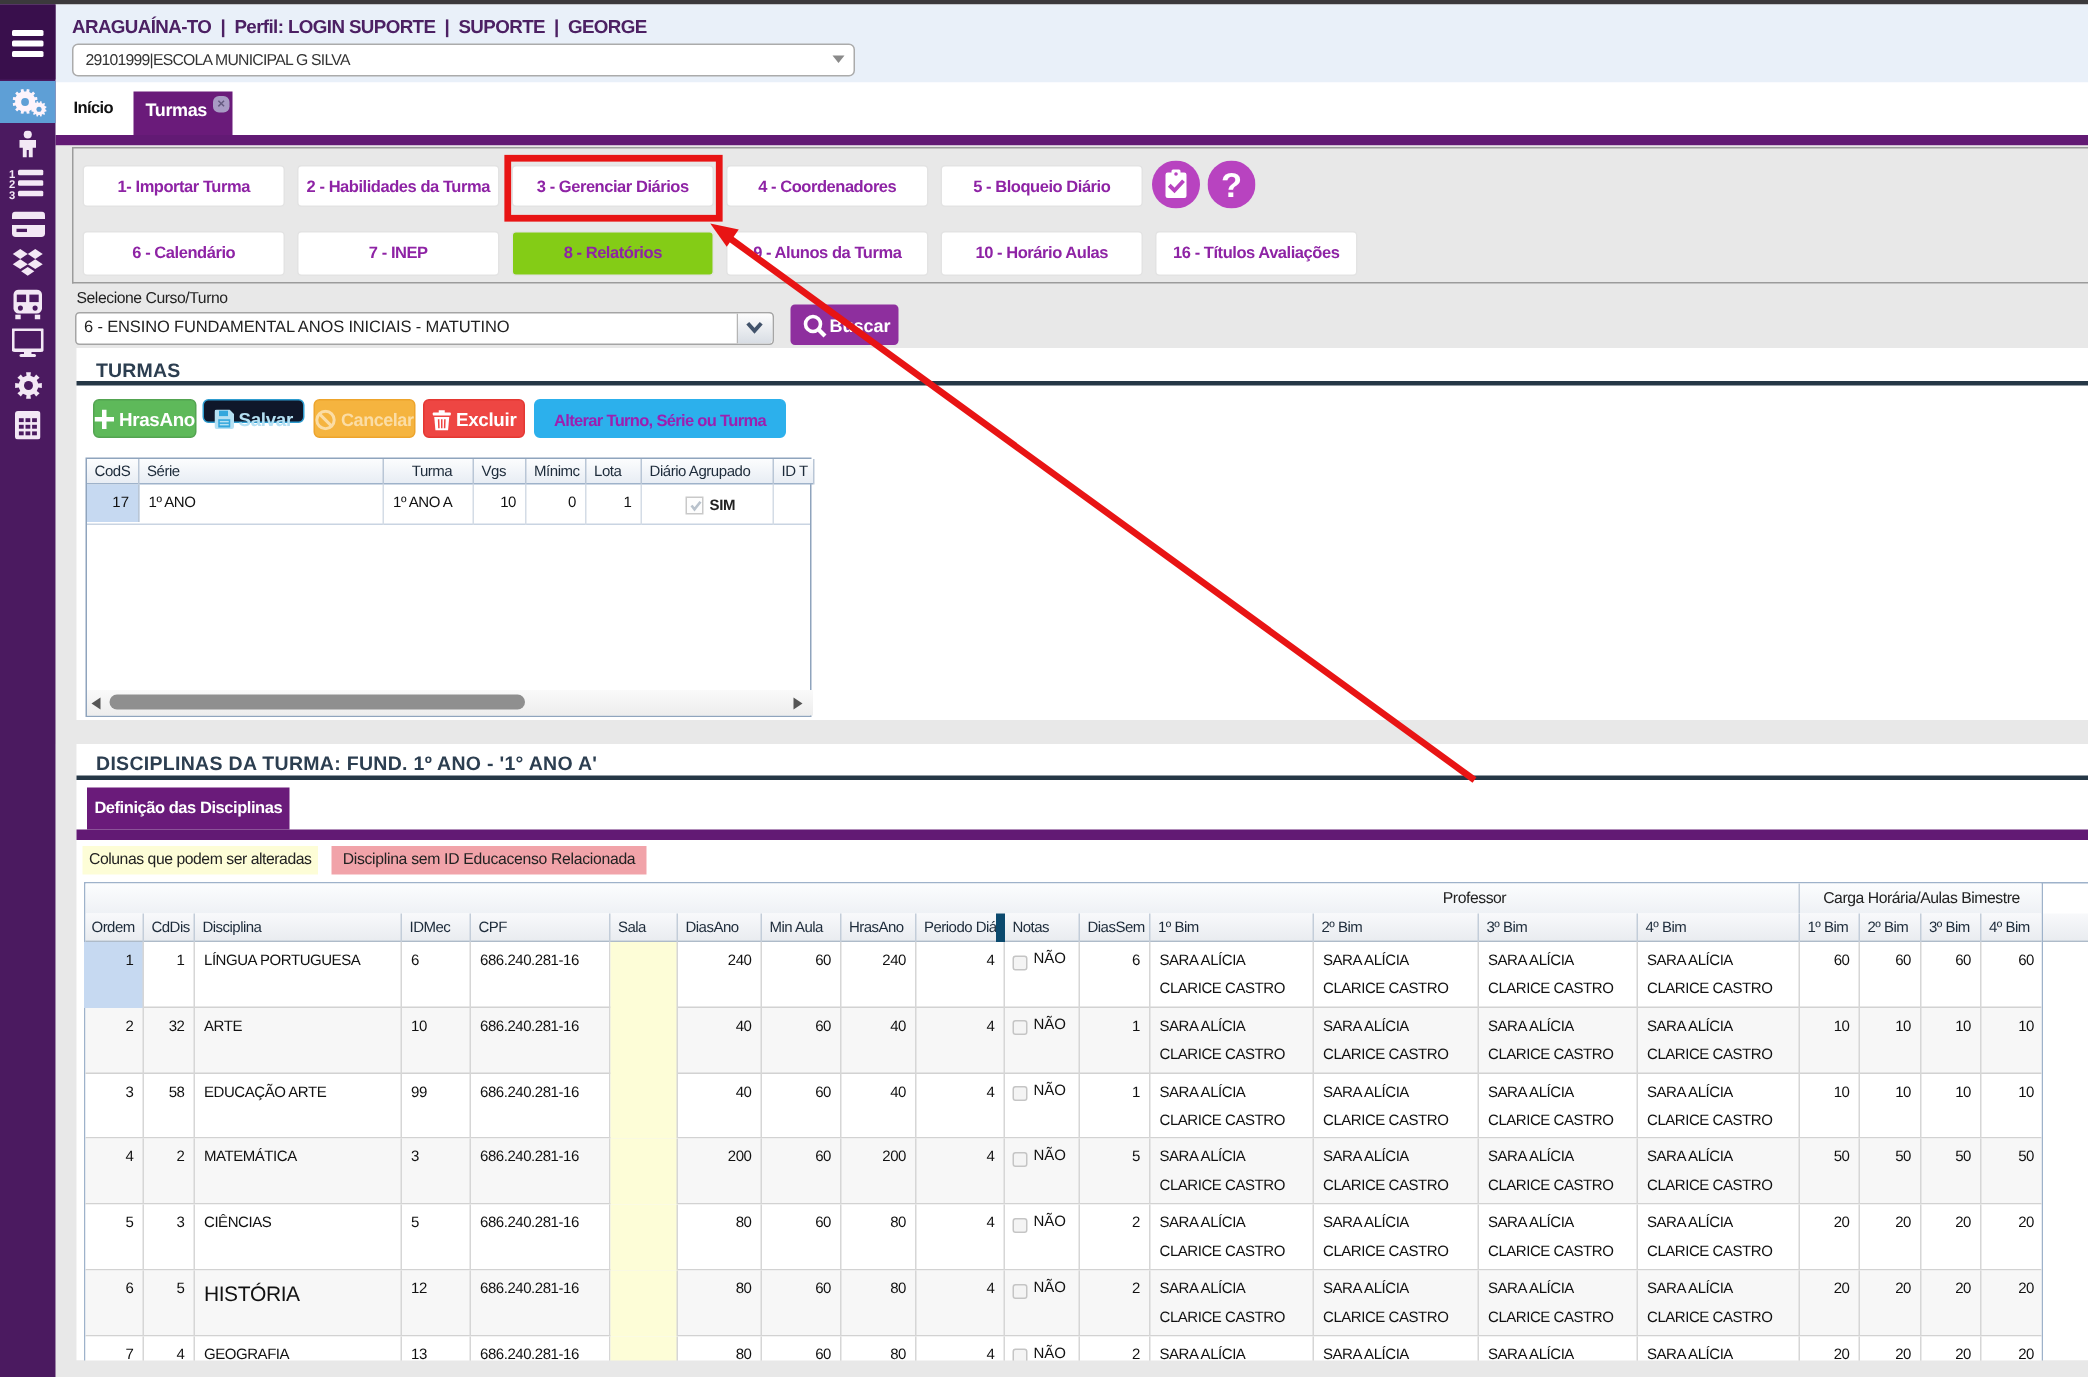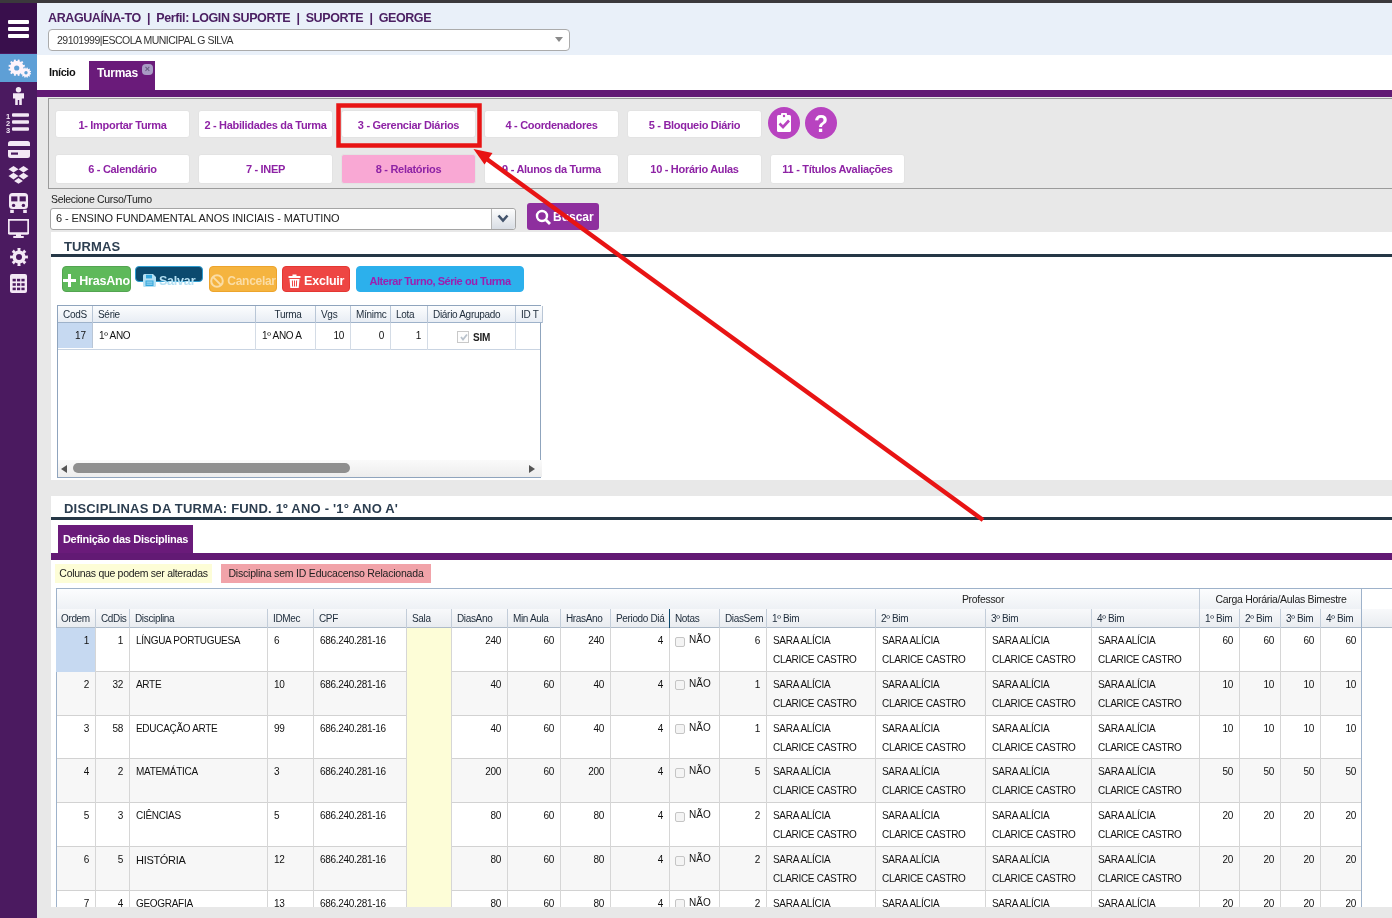--- a/index.html
+++ b/index.html
@@ -25,24 +25,24 @@
 <div class="abs" style="left:51px;top:232px;width:1341px;height:248px;background:#fff;"></div>
 <div class="abs" style="left:51px;top:496px;width:1341px;height:411px;background:#fff;"></div>
 <div class="abs" style="left:48px;top:98px;width:1344px;height:91px;background:#e8e8e8;border:1px solid #9b9b9b;border-right:none;"></div>
 <div class="abs" style="left:55px;top:109.5px;width:135px;height:28px;line-height:28px;background:#fff;border:1px solid #e3e3e3;border-radius:3px;color:#8e23a5;font-weight:bold;font-size:11px;letter-spacing:-0.3px;text-align:center;white-space:nowrap;overflow:hidden;">1- Importar Turma</div>
 <div class="abs" style="left:198px;top:109.5px;width:135px;height:28px;line-height:28px;background:#fff;border:1px solid #e3e3e3;border-radius:3px;color:#8e23a5;font-weight:bold;font-size:11px;letter-spacing:-0.3px;text-align:center;white-space:nowrap;overflow:hidden;">2 - Habilidades da Turma</div>
 <div class="abs" style="left:341px;top:109.5px;width:135px;height:28px;line-height:28px;background:#fff;border:1px solid #e3e3e3;border-radius:3px;color:#8e23a5;font-weight:bold;font-size:11px;letter-spacing:-0.3px;text-align:center;white-space:nowrap;overflow:hidden;">3 - Gerenciar Diários</div>
 <div class="abs" style="left:484px;top:109.5px;width:135px;height:28px;line-height:28px;background:#fff;border:1px solid #e3e3e3;border-radius:3px;color:#8e23a5;font-weight:bold;font-size:11px;letter-spacing:-0.3px;text-align:center;white-space:nowrap;overflow:hidden;">4 - Coordenadores</div>
 <div class="abs" style="left:627px;top:109.5px;width:135px;height:28px;line-height:28px;background:#fff;border:1px solid #e3e3e3;border-radius:3px;color:#8e23a5;font-weight:bold;font-size:11px;letter-spacing:-0.3px;text-align:center;white-space:nowrap;overflow:hidden;">5 - Bloqueio Diário</div>
 <div class="abs" style="left:55px;top:154px;width:135px;height:29.5px;line-height:29.5px;background:#fff;border:1px solid #e3e3e3;border-radius:3px;color:#8e23a5;font-weight:bold;font-size:11px;letter-spacing:-0.3px;text-align:center;white-space:nowrap;overflow:hidden;">6 - Calendário</div>
 <div class="abs" style="left:198px;top:154px;width:135px;height:29.5px;line-height:29.5px;background:#fff;border:1px solid #e3e3e3;border-radius:3px;color:#8e23a5;font-weight:bold;font-size:11px;letter-spacing:-0.3px;text-align:center;white-space:nowrap;overflow:hidden;">7 - INEP</div>
-<div class="abs" style="left:341px;top:154px;width:135px;height:29.5px;line-height:29.5px;background:#f9a8d4;border:1px solid #e3e3e3;border-radius:3px;color:#8e23a5;font-weight:bold;font-size:11px;letter-spacing:-0.3px;text-align:center;white-space:nowrap;overflow:hidden;">8 - Relatórios</div>
+<div class="abs" style="left:341px;top:154px;width:135px;height:29.5px;line-height:29.5px;background:#84cc16;border:1px solid #e3e3e3;border-radius:3px;color:#8e23a5;font-weight:bold;font-size:11px;letter-spacing:-0.3px;text-align:center;white-space:nowrap;overflow:hidden;">8 - Relatórios</div>
 <div class="abs" style="left:484px;top:154px;width:135px;height:29.5px;line-height:29.5px;background:#fff;border:1px solid #e3e3e3;border-radius:3px;color:#8e23a5;font-weight:bold;font-size:11px;letter-spacing:-0.3px;text-align:center;white-space:nowrap;overflow:hidden;">9 - Alunos da Turma</div>
 <div class="abs" style="left:627px;top:154px;width:135px;height:29.5px;line-height:29.5px;background:#fff;border:1px solid #e3e3e3;border-radius:3px;color:#8e23a5;font-weight:bold;font-size:11px;letter-spacing:-0.3px;text-align:center;white-space:nowrap;overflow:hidden;">10 - Horário Aulas</div>
-<div class="abs" style="left:770px;top:154px;width:135px;height:29.5px;line-height:29.5px;background:#fff;border:1px solid #e3e3e3;border-radius:3px;color:#8e23a5;font-weight:bold;font-size:11px;letter-spacing:-0.3px;text-align:center;white-space:nowrap;overflow:hidden;">11 - Títulos Avaliações</div>
+<div class="abs" style="left:770px;top:154px;width:135px;height:29.5px;line-height:29.5px;background:#fff;border:1px solid #e3e3e3;border-radius:3px;color:#8e23a5;font-weight:bold;font-size:11px;letter-spacing:-0.3px;text-align:center;white-space:nowrap;overflow:hidden;">16 - Títulos Avaliações</div>
 <svg class="abs" style="left:768px;top:107px;" width="32" height="32" viewBox="0 0 32 32">
 <circle cx="16" cy="16" r="16" fill="#b843c0"></circle>
 <rect x="9" y="8" width="14" height="17" rx="1.5" fill="#fff"></rect>
 <rect x="13" y="6" width="6" height="4" rx="1" fill="#fff"></rect>
 <circle cx="16" cy="9" r="1.2" fill="#b843c0"></circle>
 <path d="M11.5 16.5 L15 20 L21 13.5" stroke="#b843c0" stroke-width="2.6" fill="none"></path>
 </svg>
 <svg class="abs" style="left:805px;top:107px;" width="32" height="32" viewBox="0 0 32 32">
 <circle cx="16" cy="16" r="16" fill="#b843c0"></circle>
 <text x="16" y="24.5" font-family="Liberation Sans" font-size="23" font-weight="bold" fill="#fff" text-anchor="middle">?</text>
@@ -58,21 +58,21 @@
 <svg class="abs" style="left:534px;top:208px;" width="18" height="18" viewBox="0 0 18 18">
 <circle cx="8" cy="8" r="5" stroke="#fff" stroke-width="2.4" fill="none"></circle>
       <line x1="12" y1="12" x2="16" y2="16" stroke="#fff" stroke-width="2.8"></line>
     </svg>
 <div class="abs" style="left:553px;top:210px;font-size:12px;font-weight:bold;color:#fff;">Buscar</div>
 <div class="abs" style="left:64px;top:239px;font-size:13px;font-weight:bold;letter-spacing:0.1px;color:#2c3e50;">TURMAS</div>
 <div class="abs" style="left:51px;top:254px;width:1341px;height:2.5px;background:#253746;"></div>
 <div class="abs" style="left:62px;top:266px;width:69px;height:26px;background:#5eb95a;border:1px solid #53a451;border-radius:4px;text-align:center;line-height:25px;"><svg width="13" height="13" viewBox="0 0 13 13" style="vertical-align:-2px;">
         <path d="M5 0 h3 v5 h5 v3 h-5 v5 h-3 v-5 h-5 v-3 h5 z" fill="#fff"></path>
       </svg><span style="color:#fff;font-weight:bold;font-size:12.5px;letter-spacing:-0.2px;"> HrasAno</span></div>
-<div class="abs" style="left:135px;top:266px;width:68px;height:16px;background:#0c4a6e;border:1px solid #2e9ccf;border-radius:4px;text-align:center;line-height:25px;"><svg width="13" height="13" viewBox="0 0 13 13" style="vertical-align:-2px;">
+<div class="abs" style="left:135px;top:266px;width:68px;height:16px;background:#0f172a;border:1px solid #2e9ccf;border-radius:4px;text-align:center;line-height:25px;"><svg width="13" height="13" viewBox="0 0 13 13" style="vertical-align:-2px;">
         <path d="M0 1.5 A1.5 1.5 0 0 1 1.5 0 H10 L13 3 V11.5 A1.5 1.5 0 0 1 11.5 13 H1.5 A1.5 1.5 0 0 1 0 11.5 z" fill="#b5e0f3"></path>
         <rect x="3" y="0.8" width="6" height="3.6" fill="#33a7dd"></rect>
         <rect x="2.5" y="6.5" width="8" height="5.5" fill="#33a7dd"></rect>
         <rect x="3.5" y="7.6" width="6" height="1" fill="#b5e0f3"></rect>
         <rect x="3.5" y="9.6" width="6" height="1" fill="#b5e0f3"></rect>
       </svg><span style="color:#b5e0f3;font-weight:bold;font-size:12.5px;letter-spacing:-0.2px;"> Salvar</span></div>
 <div class="abs" style="left:209px;top:266px;width:68px;height:26px;background:#f5b43f;border:1px solid #eda42c;border-radius:4px;text-align:center;line-height:25px;"><svg width="14" height="14" viewBox="0 0 14 14" style="vertical-align:-2.5px;">
         <circle cx="7" cy="7" r="5.8" fill="none" stroke="#fbdda5" stroke-width="2"></circle>
         <line x1="2.9" y1="2.9" x2="11.1" y2="11.1" stroke="#fbdda5" stroke-width="2"></line>
       </svg><span style="color:#fbdda5;font-weight:bold;font-size:12px;letter-spacing:-0.3px;"> Cancelar</span></div>
@@ -127,21 +127,21 @@
 <div class="abs" style="left:57px;top:609px;width:1304px;height:19px;background:linear-gradient(#f8f9fb,#e9ecf0);border-bottom:1px solid #aebbc9;"></div>
 <div class="abs" style="left:56px;top:609px;width:40px;height:19px;border-right:1px solid #c3cdd9;font-size:10px;letter-spacing:-0.35px;color:#1d2b3a;padding:4px 0 0 5px;white-space:nowrap;overflow:hidden;">Ordem</div>
 <div class="abs" style="left:96px;top:609px;width:34px;height:19px;border-right:1px solid #c3cdd9;font-size:10px;letter-spacing:-0.35px;color:#1d2b3a;padding:4px 0 0 5px;white-space:nowrap;overflow:hidden;">CdDis</div>
 <div class="abs" style="left:130px;top:609px;width:138px;height:19px;border-right:1px solid #c3cdd9;font-size:10px;letter-spacing:-0.35px;color:#1d2b3a;padding:4px 0 0 5px;white-space:nowrap;overflow:hidden;">Disciplina</div>
 <div class="abs" style="left:268px;top:609px;width:46px;height:19px;border-right:1px solid #c3cdd9;font-size:10px;letter-spacing:-0.35px;color:#1d2b3a;padding:4px 0 0 5px;white-space:nowrap;overflow:hidden;">IDMec</div>
 <div class="abs" style="left:314px;top:609px;width:93px;height:19px;border-right:1px solid #c3cdd9;font-size:10px;letter-spacing:-0.35px;color:#1d2b3a;padding:4px 0 0 5px;white-space:nowrap;overflow:hidden;">CPF</div>
 <div class="abs" style="left:407px;top:609px;width:45px;height:19px;border-right:1px solid #c3cdd9;font-size:10px;letter-spacing:-0.35px;color:#1d2b3a;padding:4px 0 0 5px;white-space:nowrap;overflow:hidden;">Sala</div>
 <div class="abs" style="left:452px;top:609px;width:56px;height:19px;border-right:1px solid #c3cdd9;font-size:10px;letter-spacing:-0.35px;color:#1d2b3a;padding:4px 0 0 5px;white-space:nowrap;overflow:hidden;">DiasAno</div>
 <div class="abs" style="left:508px;top:609px;width:53px;height:19px;border-right:1px solid #c3cdd9;font-size:10px;letter-spacing:-0.35px;color:#1d2b3a;padding:4px 0 0 5px;white-space:nowrap;overflow:hidden;">Min Aula</div>
 <div class="abs" style="left:561px;top:609px;width:50px;height:19px;border-right:1px solid #c3cdd9;font-size:10px;letter-spacing:-0.35px;color:#1d2b3a;padding:4px 0 0 5px;white-space:nowrap;overflow:hidden;">HrasAno</div>
-<div class="abs" style="left:611px;top:609px;width:59px;height:19px;border-right:1px solid #0c4a6e;font-size:10px;letter-spacing:-0.35px;color:#1d2b3a;padding:4px 0 0 5px;white-space:nowrap;overflow:hidden;">Periodo Diá</div>
+<div class="abs" style="left:611px;top:609px;width:59px;height:19px;border-right:6px solid #0c4a6e;font-size:10px;letter-spacing:-0.35px;color:#1d2b3a;padding:4px 0 0 5px;white-space:nowrap;overflow:hidden;">Periodo Diá</div>
 <div class="abs" style="left:670px;top:609px;width:50px;height:19px;border-right:1px solid #c3cdd9;font-size:10px;letter-spacing:-0.35px;color:#1d2b3a;padding:4px 0 0 5px;white-space:nowrap;overflow:hidden;">Notas</div>
 <div class="abs" style="left:720px;top:609px;width:47px;height:19px;border-right:1px solid #c3cdd9;font-size:10px;letter-spacing:-0.35px;color:#1d2b3a;padding:4px 0 0 5px;white-space:nowrap;overflow:hidden;">DiasSem</div>
 <div class="abs" style="left:767px;top:609px;width:109px;height:19px;border-right:1px solid #c3cdd9;font-size:10px;letter-spacing:-0.35px;color:#1d2b3a;padding:4px 0 0 5px;white-space:nowrap;overflow:hidden;">1º Bim</div>
 <div class="abs" style="left:876px;top:609px;width:110px;height:19px;border-right:1px solid #c3cdd9;font-size:10px;letter-spacing:-0.35px;color:#1d2b3a;padding:4px 0 0 5px;white-space:nowrap;overflow:hidden;">2º Bim</div>
 <div class="abs" style="left:986px;top:609px;width:106px;height:19px;border-right:1px solid #c3cdd9;font-size:10px;letter-spacing:-0.35px;color:#1d2b3a;padding:4px 0 0 5px;white-space:nowrap;overflow:hidden;">3º Bim</div>
 <div class="abs" style="left:1092px;top:609px;width:108px;height:19px;border-right:1px solid #c3cdd9;font-size:10px;letter-spacing:-0.35px;color:#1d2b3a;padding:4px 0 0 5px;white-space:nowrap;overflow:hidden;">4º Bim</div>
 <div class="abs" style="left:1200px;top:609px;width:40px;height:19px;border-right:1px solid #c3cdd9;font-size:10px;letter-spacing:-0.35px;color:#1d2b3a;padding:4px 0 0 5px;white-space:nowrap;overflow:hidden;">1º Bim</div>
 <div class="abs" style="left:1240px;top:609px;width:41px;height:19px;border-right:1px solid #c3cdd9;font-size:10px;letter-spacing:-0.35px;color:#1d2b3a;padding:4px 0 0 5px;white-space:nowrap;overflow:hidden;">2º Bim</div>
 <div class="abs" style="left:1281px;top:609px;width:40px;height:19px;border-right:1px solid #c3cdd9;font-size:10px;letter-spacing:-0.35px;color:#1d2b3a;padding:4px 0 0 5px;white-space:nowrap;overflow:hidden;">3º Bim</div>
 <div class="abs" style="left:1321px;top:609px;width:41px;height:19px;font-size:10px;letter-spacing:-0.35px;color:#1d2b3a;padding:4px 0 0 5px;white-space:nowrap;overflow:hidden;">4º Bim</div>
@@ -468,21 +468,21 @@
       <div style="padding:7px 6px 0 0;text-align:right;font-size:10px;letter-spacing:-0.3px;color:#111;white-space:nowrap;">20</div>
     </div>
 <div class="abs" style="left:57px;top:847.0px;width:1304px;height:43.8px;background:#f7f7f7;border-bottom:1px solid #d2d2d2;"></div>
 <div class="abs" style="left:56px;top:847.0px;width:40px;height:43.8px;border-right:1px solid #d6d6d6;overflow:hidden;">
       <div style="padding:7px 6px 0 0;text-align:right;font-size:10px;letter-spacing:-0.3px;color:#111;white-space:nowrap;">6</div>
     </div>
 <div class="abs" style="left:96px;top:847.0px;width:34px;height:43.8px;border-right:1px solid #d6d6d6;overflow:hidden;">
       <div style="padding:7px 6px 0 0;text-align:right;font-size:10px;letter-spacing:-0.3px;color:#111;white-space:nowrap;">5</div>
     </div>
 <div class="abs" style="left:130px;top:847.0px;width:138px;height:43.8px;border-right:1px solid #d6d6d6;overflow:hidden;">
-      <div style="padding:7px 0 0 6px;font-size:11px;letter-spacing:-0.3px;color:#111;white-space:nowrap;">HISTÓRIA</div>
+      <div style="padding:7px 0 0 6px;font-size:14px;letter-spacing:-0.3px;color:#111;white-space:nowrap;">HISTÓRIA</div>
     </div>
 <div class="abs" style="left:268px;top:847.0px;width:46px;height:43.8px;border-right:1px solid #d6d6d6;overflow:hidden;">
       <div style="padding:7px 0 0 6px;font-size:10px;letter-spacing:-0.3px;color:#111;white-space:nowrap;">12</div>
     </div>
 <div class="abs" style="left:314px;top:847.0px;width:93px;height:43.8px;border-right:1px solid #d6d6d6;overflow:hidden;">
       <div style="padding:7px 0 0 6px;font-size:10px;letter-spacing:-0.3px;color:#111;white-space:nowrap;">686.240.281-16</div>
     </div>
 <div class="abs" style="left:407px;top:847.0px;width:45px;height:43.8px;background:#fdfdd7;border-right:1px solid #d6d6d6;overflow:hidden;"></div>
 <div class="abs" style="left:452px;top:847.0px;width:56px;height:43.8px;border-right:1px solid #d6d6d6;overflow:hidden;">
       <div style="padding:7px 6px 0 0;text-align:right;font-size:10px;letter-spacing:-0.3px;color:#111;white-space:nowrap;">80</div>

